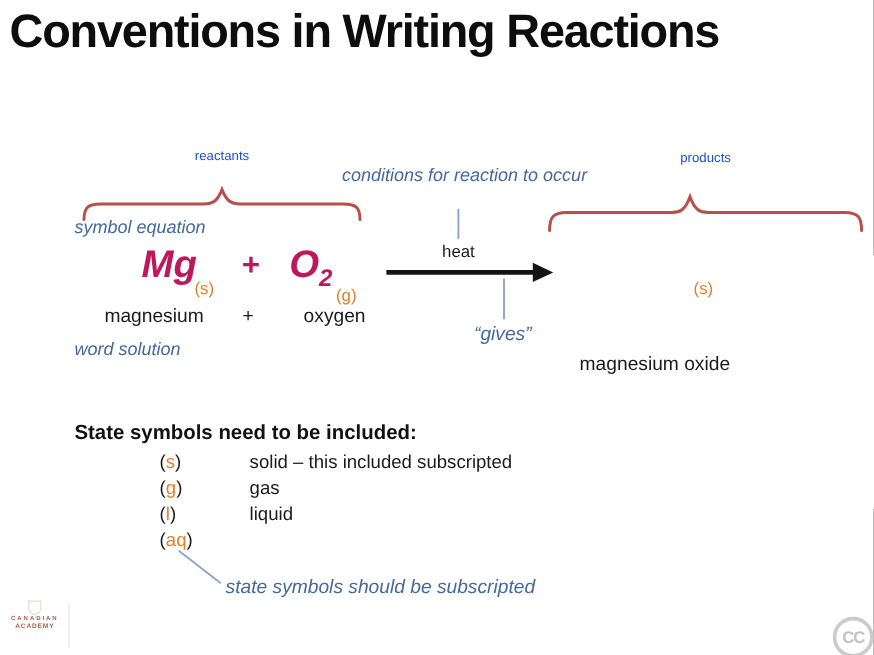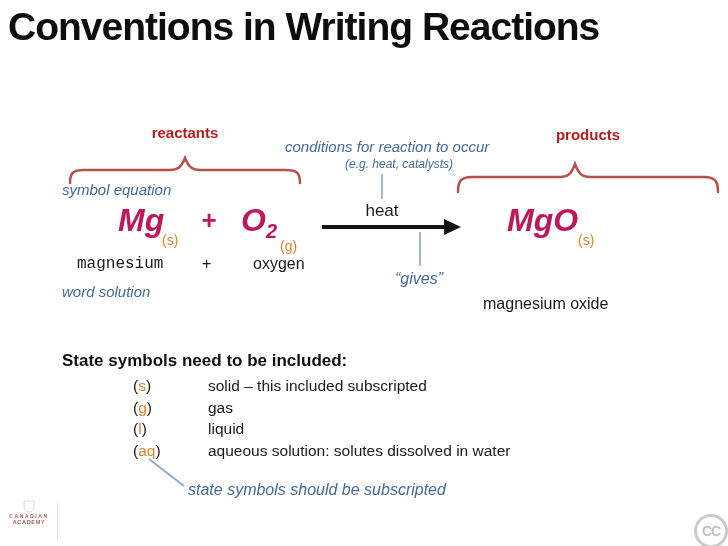--- a/index.html
+++ b/index.html
@@ -2,41 +2,41 @@
 <html><head>
 <meta charset="utf-8">
 <style>
   html,body{margin:0;padding:0;background:#888;}
   .slide{
     position:relative;width:728px;height:546px;background:#ffffff;
     overflow:hidden;font-family:"Liberation Sans",sans-serif;color:#1a1a1a;
   }
   .abs{position:absolute;}
   .title{left:8px;top:5px;font-size:39px;font-weight:bold;letter-spacing:-1px;color:#0d0d0d;white-space:nowrap;}
-  .red-label{color:#b91c1c;font-weight:bold;font-size:15px;}
+  .red-label{color:#1d4ed8;font-weight:normal;font-size:11px;}
   .reactants-label{left:70px;top:124px;width:230px;text-align:center;}
   .products-label{left:458px;top:126px;width:260px;text-align:center;}
   .blue{color:#44699d;font-style:italic;}
   .conditions{left:285px;top:138px;font-size:15px;white-space:nowrap;}
   .conditions-eg{left:285px;top:157px;width:228px;text-align:center;font-size:12px;}
   .symbol-eq-label{left:62px;top:181px;font-size:15px;}
   .word-eq-label{left:62px;top:283px;font-size:15px;}
   .formula{font-weight:bold;font-size:32px;color:#be185d;line-height:1;white-space:nowrap;font-style:italic;}
   .mg{left:118px;top:204px;}
   .o2{left:241px;top:204px;}
   .mgo{left:507px;top:204px;}
   .fsub{font-size:20px;vertical-align:-7px;}
   .plus-sym{left:201px;top:207px;font-size:26px;font-weight:bold;line-height:1;}
   .state{color:#e0822e;font-size:14px;line-height:1;}
   .state-mg{left:162px;top:233px;}
   .state-o2{left:280px;top:239px;}
   .state-mgo{left:578px;top:233px;}
-  .heat{left:322px;top:201px;width:120px;text-align:center;font-size:17px;color:#1a1a1a;}
+  .heat{left:322px;top:201px;width:120px;text-align:center;font-size:14px;color:#1a1a1a;}
   .word{font-size:16px;white-space:nowrap;}
-  .w-mag{left:77px;top:255px;font-family:Liberation Mono, monospace;}
+  .w-mag{left:87px;top:255px;}
   .w-plus{left:202px;top:255px;}
   .w-oxy{left:253px;top:255px;}
   .w-mgo{left:483px;top:255px;margin-top:40px;}
   .gives{left:395px;top:270px;font-size:16px;}
   .ss-heading{left:62px;top:351px;font-size:17px;font-weight:bold;color:#111;white-space:nowrap;text-align:right;}
   .ss-sym{left:133px;font-size:15.5px;color:#1a1a1a;white-space:nowrap;}
   .ss-desc{left:208px;font-size:15.5px;color:#1a1a1a;white-space:nowrap;}
   .row0{top:377px;} .row1{top:399px;} .row2{top:420px;} .row3{top:442px;}
   .ss-letter{color:#e0822e;}
   .ss-note{left:188px;top:481px;font-size:16px;}
@@ -56,31 +56,29 @@
 </head>
 <body>
 
 <div class="slide">
 
   <div class="abs title">Conventions in Writing Reactions</div>
 
   <div class="abs red-label reactants-label">reactants</div>
   <div class="abs red-label products-label">products</div>
   <div class="abs blue conditions">conditions for reaction to occur</div>
-  <div class="abs blue conditions-eg">(e.g. heat, catalysts)</div>
   <div class="abs blue symbol-eq-label">symbol equation</div>
   <div class="abs blue word-eq-label">word solution</div>
 
   <div class="abs formula mg">Mg</div>
   <div class="abs state state-mg">(s)</div>
   <div class="abs formula plus-sym">+</div>
   <div class="abs formula o2"><span>O</span><span class="fsub">2</span></div>
   <div class="abs state state-o2">(g)</div>
   <div class="abs heat">heat</div>
-  <div class="abs formula mgo">MgO</div>
   <div class="abs state state-mgo">(s)</div>
 
   <div class="abs word w-mag">magnesium</div>
   <div class="abs word w-plus">+</div>
   <div class="abs word w-oxy">oxygen</div>
   <div class="abs word w-mgo">magnesium oxide</div>
   <div class="abs blue gives">“gives”</div>
 
   <svg class="abs overlay" width="728" height="546" viewBox="0 0 728 546">
     <path d="M 70 183 C 70 173, 73 170, 84 170 L 170 170 C 177 170, 181 168, 185 158 C 189 168, 193 170, 200 170 L 286 170 C 297 170, 300 173, 300 183" fill="none" stroke="#b5504a" stroke-width="2.5" stroke-linecap="round"></path>
@@ -97,21 +95,20 @@
   <div class="abs ss-sym row0"><span>(</span><span class="ss-letter">s</span><span>)</span></div>
   <div class="abs ss-desc row0">solid – this included subscripted</div>
 
   <div class="abs ss-sym row1"><span>(</span><span class="ss-letter">g</span><span>)</span></div>
   <div class="abs ss-desc row1">gas</div>
 
   <div class="abs ss-sym row2"><span>(</span><span class="ss-letter">l</span><span>)</span></div>
   <div class="abs ss-desc row2">liquid</div>
 
   <div class="abs ss-sym row3"><span>(</span><span class="ss-letter">aq</span><span>)</span></div>
-  <div class="abs ss-desc row3">aqueous solution: solutes dissolved in water</div>
 
   <div class="abs blue ss-note">state symbols should be subscripted</div>
 
   <div class="abs logo">
     <svg class="logo-crest" width="14" height="13" viewBox="0 0 14 13">
       <path d="M 2 1 L 12 1 L 12 7 C 12 10, 9 12, 7 12 C 5 12, 2 10, 2 7 Z" fill="none" stroke="#c9beb6" stroke-width="1"></path>
     </svg>
     <div class="logo-line1">CANADIAN</div>
     <div class="logo-line2">ACADEMY</div>
   </div>

